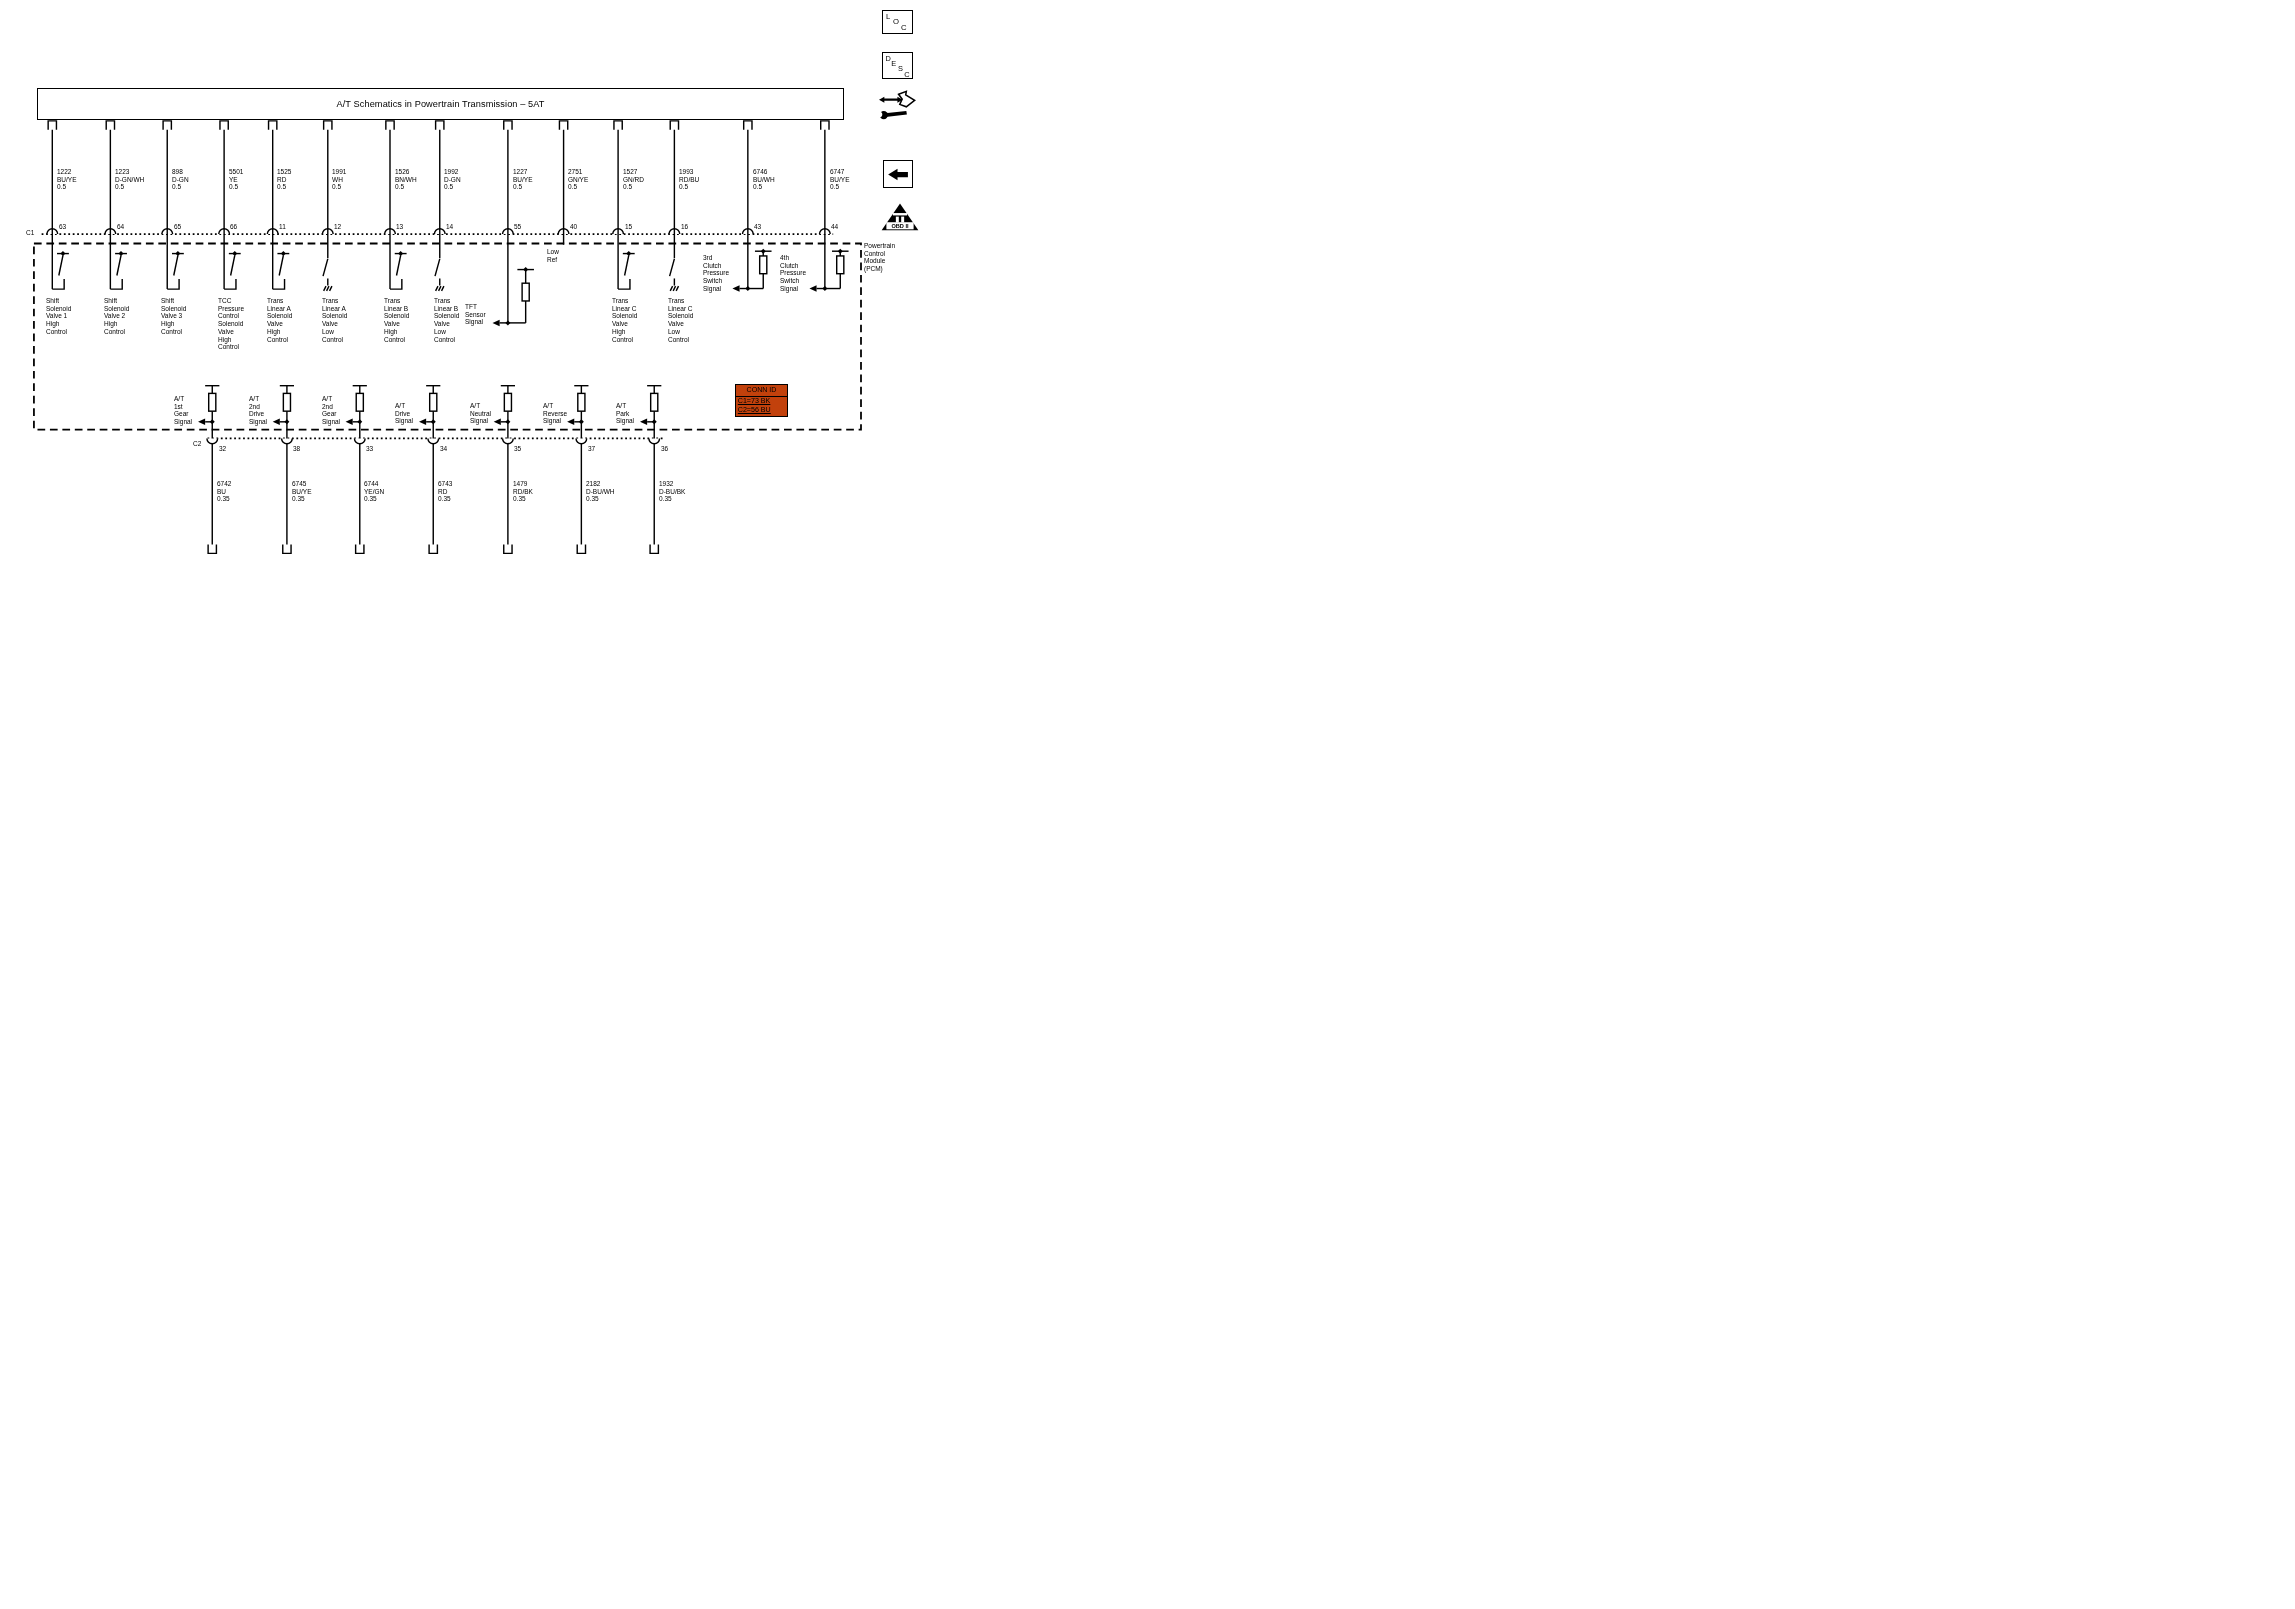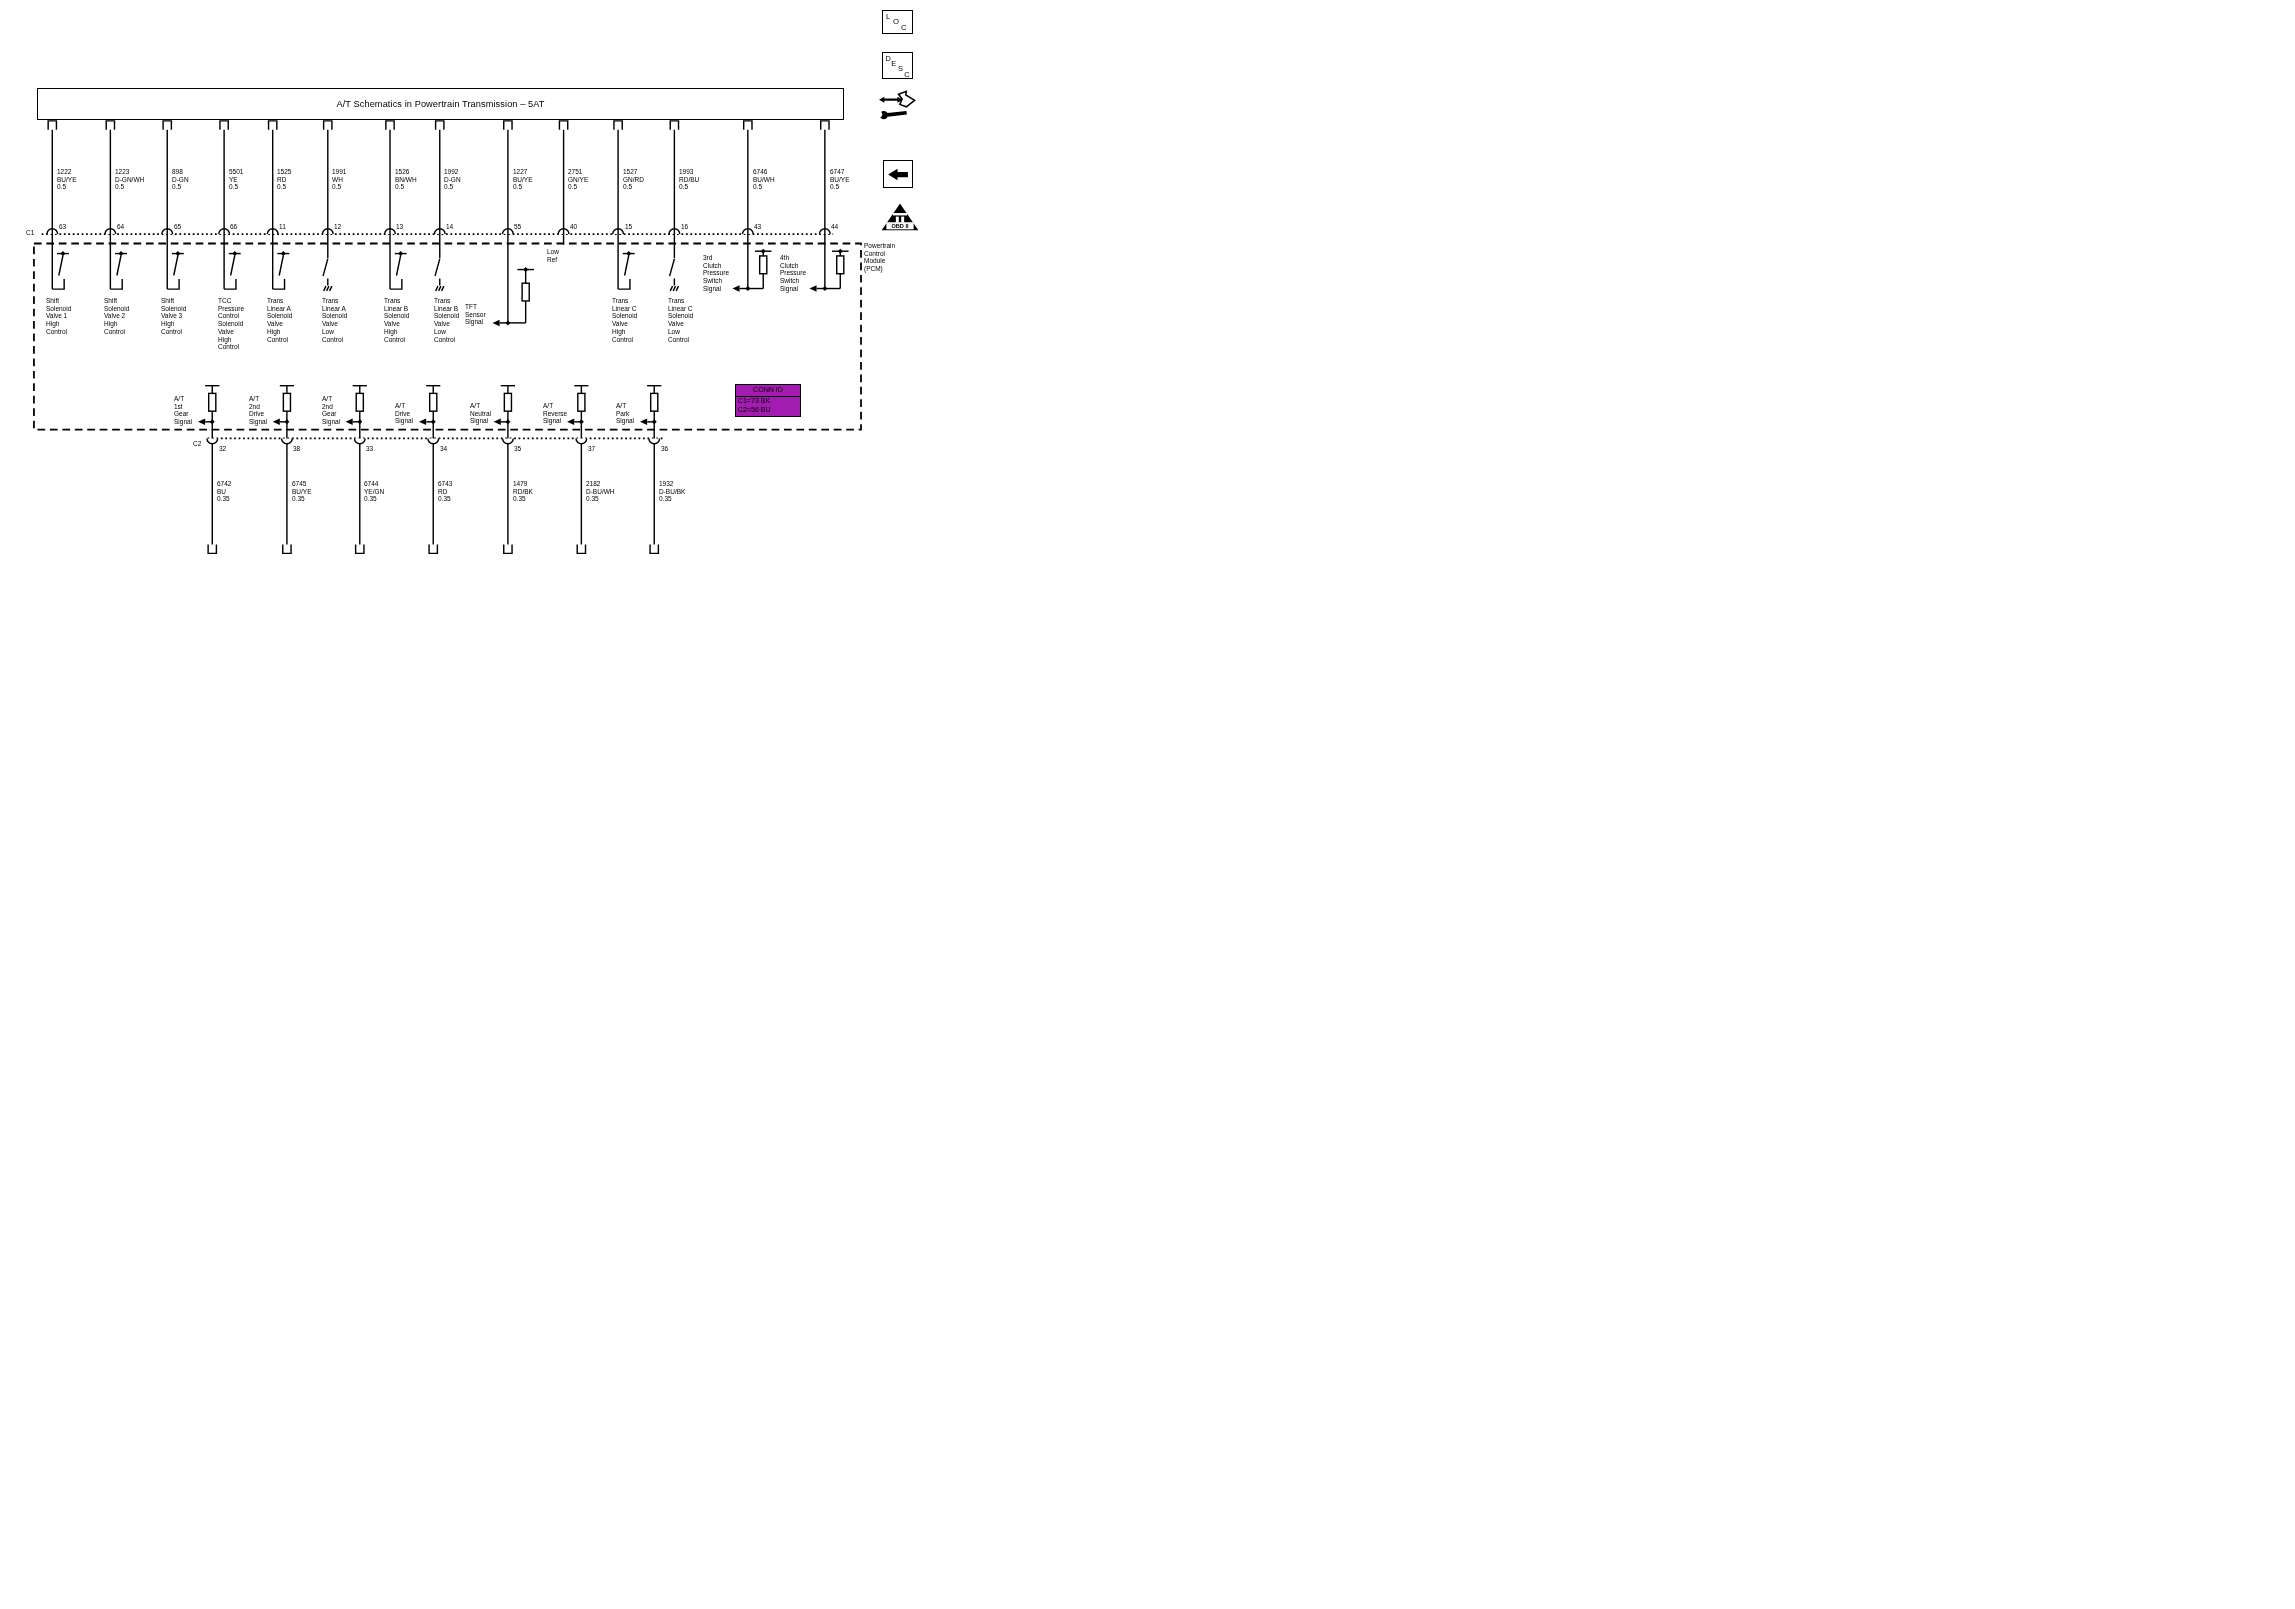--- a/index.html
+++ b/index.html
@@ -10,23 +10,23 @@
   .banner{position:absolute;border:1.8px solid #000;display:flex;align-items:center;justify-content:center;
           font-size:9.2px;letter-spacing:0.1px;background:#fff;box-sizing:border-box;}
   
   .w{fill:none;stroke:#000;stroke-width:2.4;}
   .fl{fill:#000;stroke:none;}
   .bx{fill:#fff;stroke:#000;stroke-width:2.4;}
   .dome{fill:#fff;stroke:#000;stroke-width:2.4;}
   .dash{fill:none;stroke:#000;stroke-width:3;stroke-dasharray:13 8;}
   .dots{fill:none;stroke:#000;stroke-width:3;stroke-dasharray:3 4.5;}
   
-  #connid{position:absolute;left:735px;top:384px;width:66px;border:1.8px solid #000;background:#a21caf;box-sizing:border-box;}
+  #connid{position:absolute;left:735px;top:384px;width:53px;border:1.8px solid #000;background:#c2410c;box-sizing:border-box;}
   #connid .cih{border-bottom:1.8px solid #000;text-align:center;font-size:7.1px;line-height:10.7px;}
-  #connid .cir{font-size:7.1px;line-height:9.5px;padding-left:1.8px;}
+  #connid .cir{font-size:7.1px;line-height:9.5px;padding-left:1.8px;text-decoration:underline;}
   
   .icobox{position:absolute;border:1.8px solid #000;background:#fff;box-sizing:border-box;}
   .icobox span{position:absolute;font-size:7.7px;}
   .icosvg{position:absolute;}
 </style>
 </head>
 <body>
 
 <div id="canvas">
 

